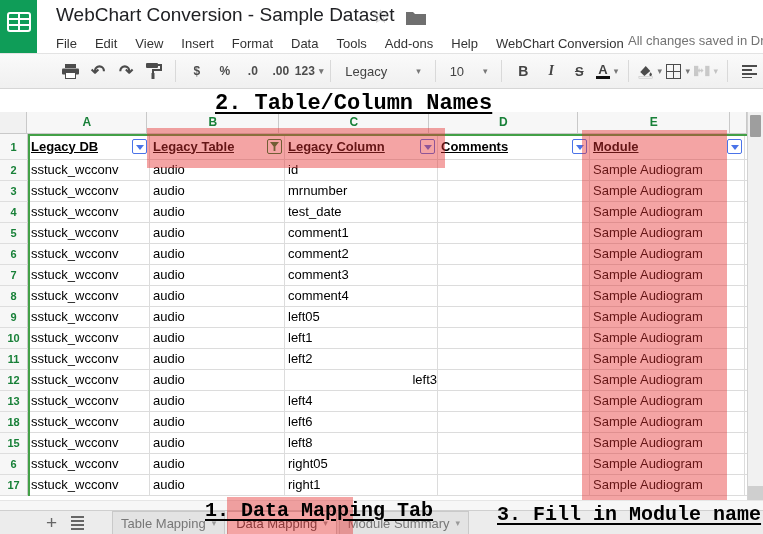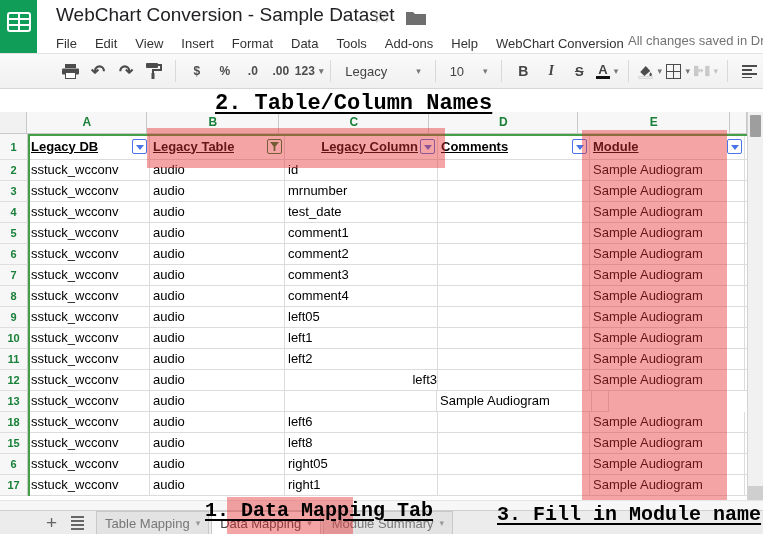--- a/index.html
+++ b/index.html
@@ -79,21 +79,21 @@
            border-top:1px solid #e6e6e6;border-bottom:1px solid #cfcfcf;box-sizing:border-box;}
 
   
   .tabbar{position:absolute;left:0;top:511px;width:763px;height:23px;background:#ececec;
           display:flex;align-items:stretch;}
   .addsheet{margin-left:38px;align-self:center;font-size:19px;color:#666;line-height:1;padding:0 8px;}
   .allsheets{align-self:center;margin:0 10px 0 6px;display:inline-flex;flex-direction:column;gap:2px;}
   .allsheets i{display:block;width:13px;height:2px;background:#666;}
   .tab{display:flex;align-items:center;padding:0 8px;font-size:13px;color:#777;background:#e3e3e3;
        border:1px solid #c9c9c9;border-bottom:none;box-sizing:border-box;margin-right:2px;}
-  .tab.first{margin-left:2px;}
+  .tab.first{margin-left:18px;}
   .tab.active{background:#fff;color:#444;}
   .tabarrow{font-size:9px;color:#999;margin-left:6px;}
 
   
   .hl{position:absolute;background:rgba(231,47,47,0.44);z-index:10;pointer-events:none;}
   .ann{position:absolute;z-index:12;font-family:"Liberation Mono","DejaVu Sans Mono",monospace;
        font-weight:bold;color:#000;white-space:nowrap;text-decoration:underline;
        text-decoration-thickness:2px;text-underline-offset:3px;}
 </style>
 </head>
@@ -238,21 +238,21 @@
           </span>
         </div>
         <div class="cell hcell" style="width: 135px;">
           <span class="hlabel">Legacy Table</span>
           <span class="fbtn funnel">
             <svg width="9" height="9" viewBox="0 0 10 10">
               <path d="M0 0 h10 L6 5 v5 H4 V5 Z" fill="#188038"></path>
             </svg>
           </span>
         </div>
-        <div class="cell hcell" style="width: 153px; justify-content: flex-end;">
+        <div class="cell hcell" style="width: 153px;">
           <span class="hlabel">Legacy Column</span>
           <span class="fbtn">
             <span class="ftri"></span>
           </span>
         </div>
         <div class="cell hcell" style="width: 152px;">
           <span class="hlabel">Comments</span>
           <span class="fbtn">
             <span class="ftri"></span>
           </span>
@@ -362,20 +362,21 @@
           <div class="cell" style="width: 135px;">audio</div>
           <div class="cell" style="width: 153px; text-align: right;">left3</div>
           <div class="cell" style="width: 152px;"></div>
           <div class="cell" style="width: 155px;">Sample Audiogram</div>
           <div class="cell" style="width: 17px;"></div>
         </div>
         <div class="row">
           <div class="rownum">13</div>
           <div class="cell" style="width: 122px;">sstuck_wcconv</div>
           <div class="cell" style="width: 135px;">audio</div>
+          <div class="cell" style="width: 153px;">left4</div>
           <div class="cell" style="width: 152px;"></div>
           <div class="cell" style="width: 155px;">Sample Audiogram</div>
           <div class="cell" style="width: 17px;"></div>
         </div>
         <div class="row">
           <div class="rownum">18</div>
           <div class="cell" style="width: 122px;">sstuck_wcconv</div>
           <div class="cell" style="width: 135px;">audio</div>
           <div class="cell" style="width: 153px;">left6</div>
           <div class="cell" style="width: 152px;"></div>

